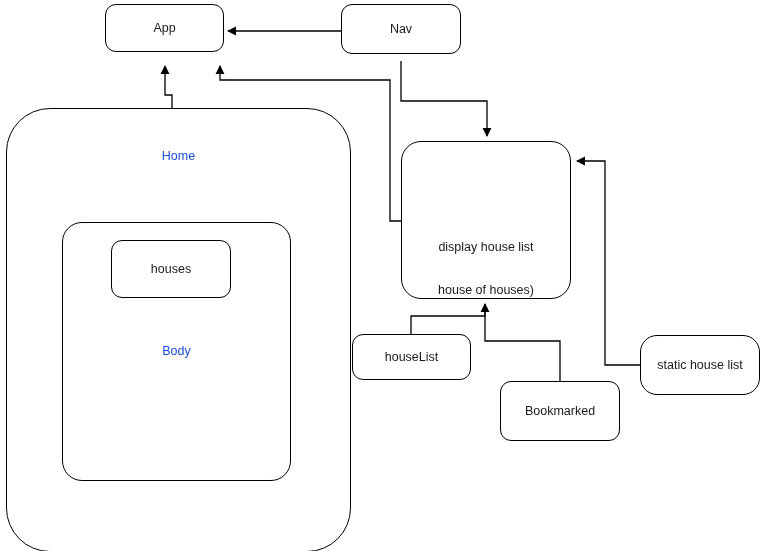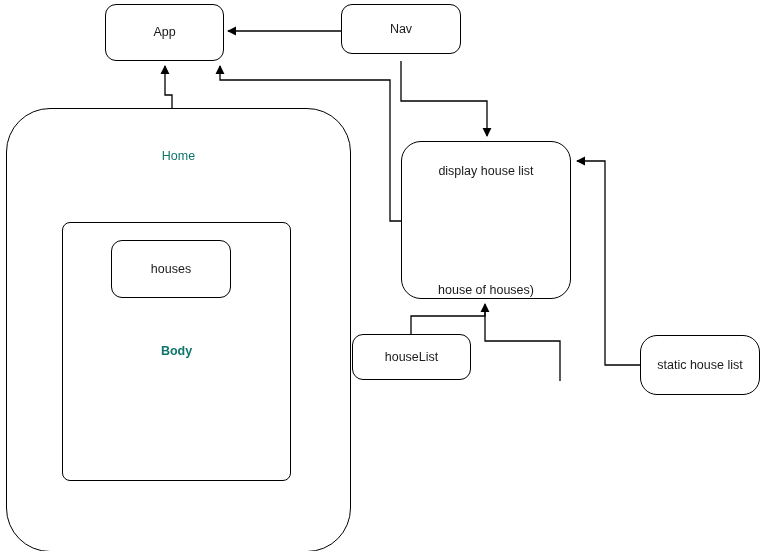--- a/index.html
+++ b/index.html
@@ -34,40 +34,40 @@
     align-items: center;
     justify-content: center;
     text-align: center;
     color: #1a1a1a;
     font-size: 12.5px;
     line-height: 15px;
     z-index: 2;
   }
   .node.r-small  { border-radius: 11px; }
   .node.r-med    { border-radius: 20px; }
-  .node.r-large  { border-radius: 8px; font-weight: bold; }
+  .node.r-large  { border-radius: 20px; }
   .node.r-xlarge { border-radius: 44px; }
 
   
   .container {
     display: block;
   }
   .container > .container-label {
     position: absolute;
     left: 0;
     right: 0;
     text-align: center;
     font-size: 12.5px;
-    color: #0f766e;
+    color: #1d4ed8;
   }
   .stack-text {
     display: flex;
     flex-direction: column;
     align-items: center;
-    justify-content: space-between;
+    justify-content: flex-end;
     padding-top: 22px;
     box-sizing: border-box;
     width: 100%;
     height: 100%;
   }
   .stack-text .line-main { margin-bottom: 28px; }
   .stack-text .line-sub  { padding: 0 6px; }
 </style>
 </head>
 <body>
@@ -101,37 +101,40 @@
   </div>
 
   <div class="node container r-large" style="left:62px; top:222px; width:229px; height:259px;">
     <span class="container-label" style="top:121px;">Body</span>
   </div>
 
   <div class="node r-small" style="left:111px; top:240px; width:120px; height:58px;">
     <span>houses</span>
   </div>
 
-  <div class="node r-small" style="left:105px; top:4px; width:119px; height:57px;text-align:center;">
+  <div class="node r-small" style="left:105px; top:4px; width:119px; height:48px;text-align:center;">
     <span>App</span>
   </div>
 
   <div class="node r-small" style="left:341px; top:4px; width:120px; height:50px;">
     <span>Nav</span>
   </div>
 
   <div class="node r-med" style="left:401px; top:141px; width:170px; height:158px;">
     <div class="stack-text">
       <span class="line-main">display house list</span>
       <span class="line-sub">house of houses)</span>
     </div>
   </div>
 
   <div class="node r-small" style="left:352px; top:334px; width:119px; height:46px;">
     <span>houseList</span>
   </div>
 
+  <div class="node r-small" style="left:500px; top:381px; width:120px; height:60px;">
+    <span>Bookmarked</span>
+  </div>
 
   <div class="node r-small" style="left:640px; top:335px; width:120px; height:60px;border-radius:17px;">
     <span>static house list</span>
   </div>
 
 </div>
 
 </body></html>

